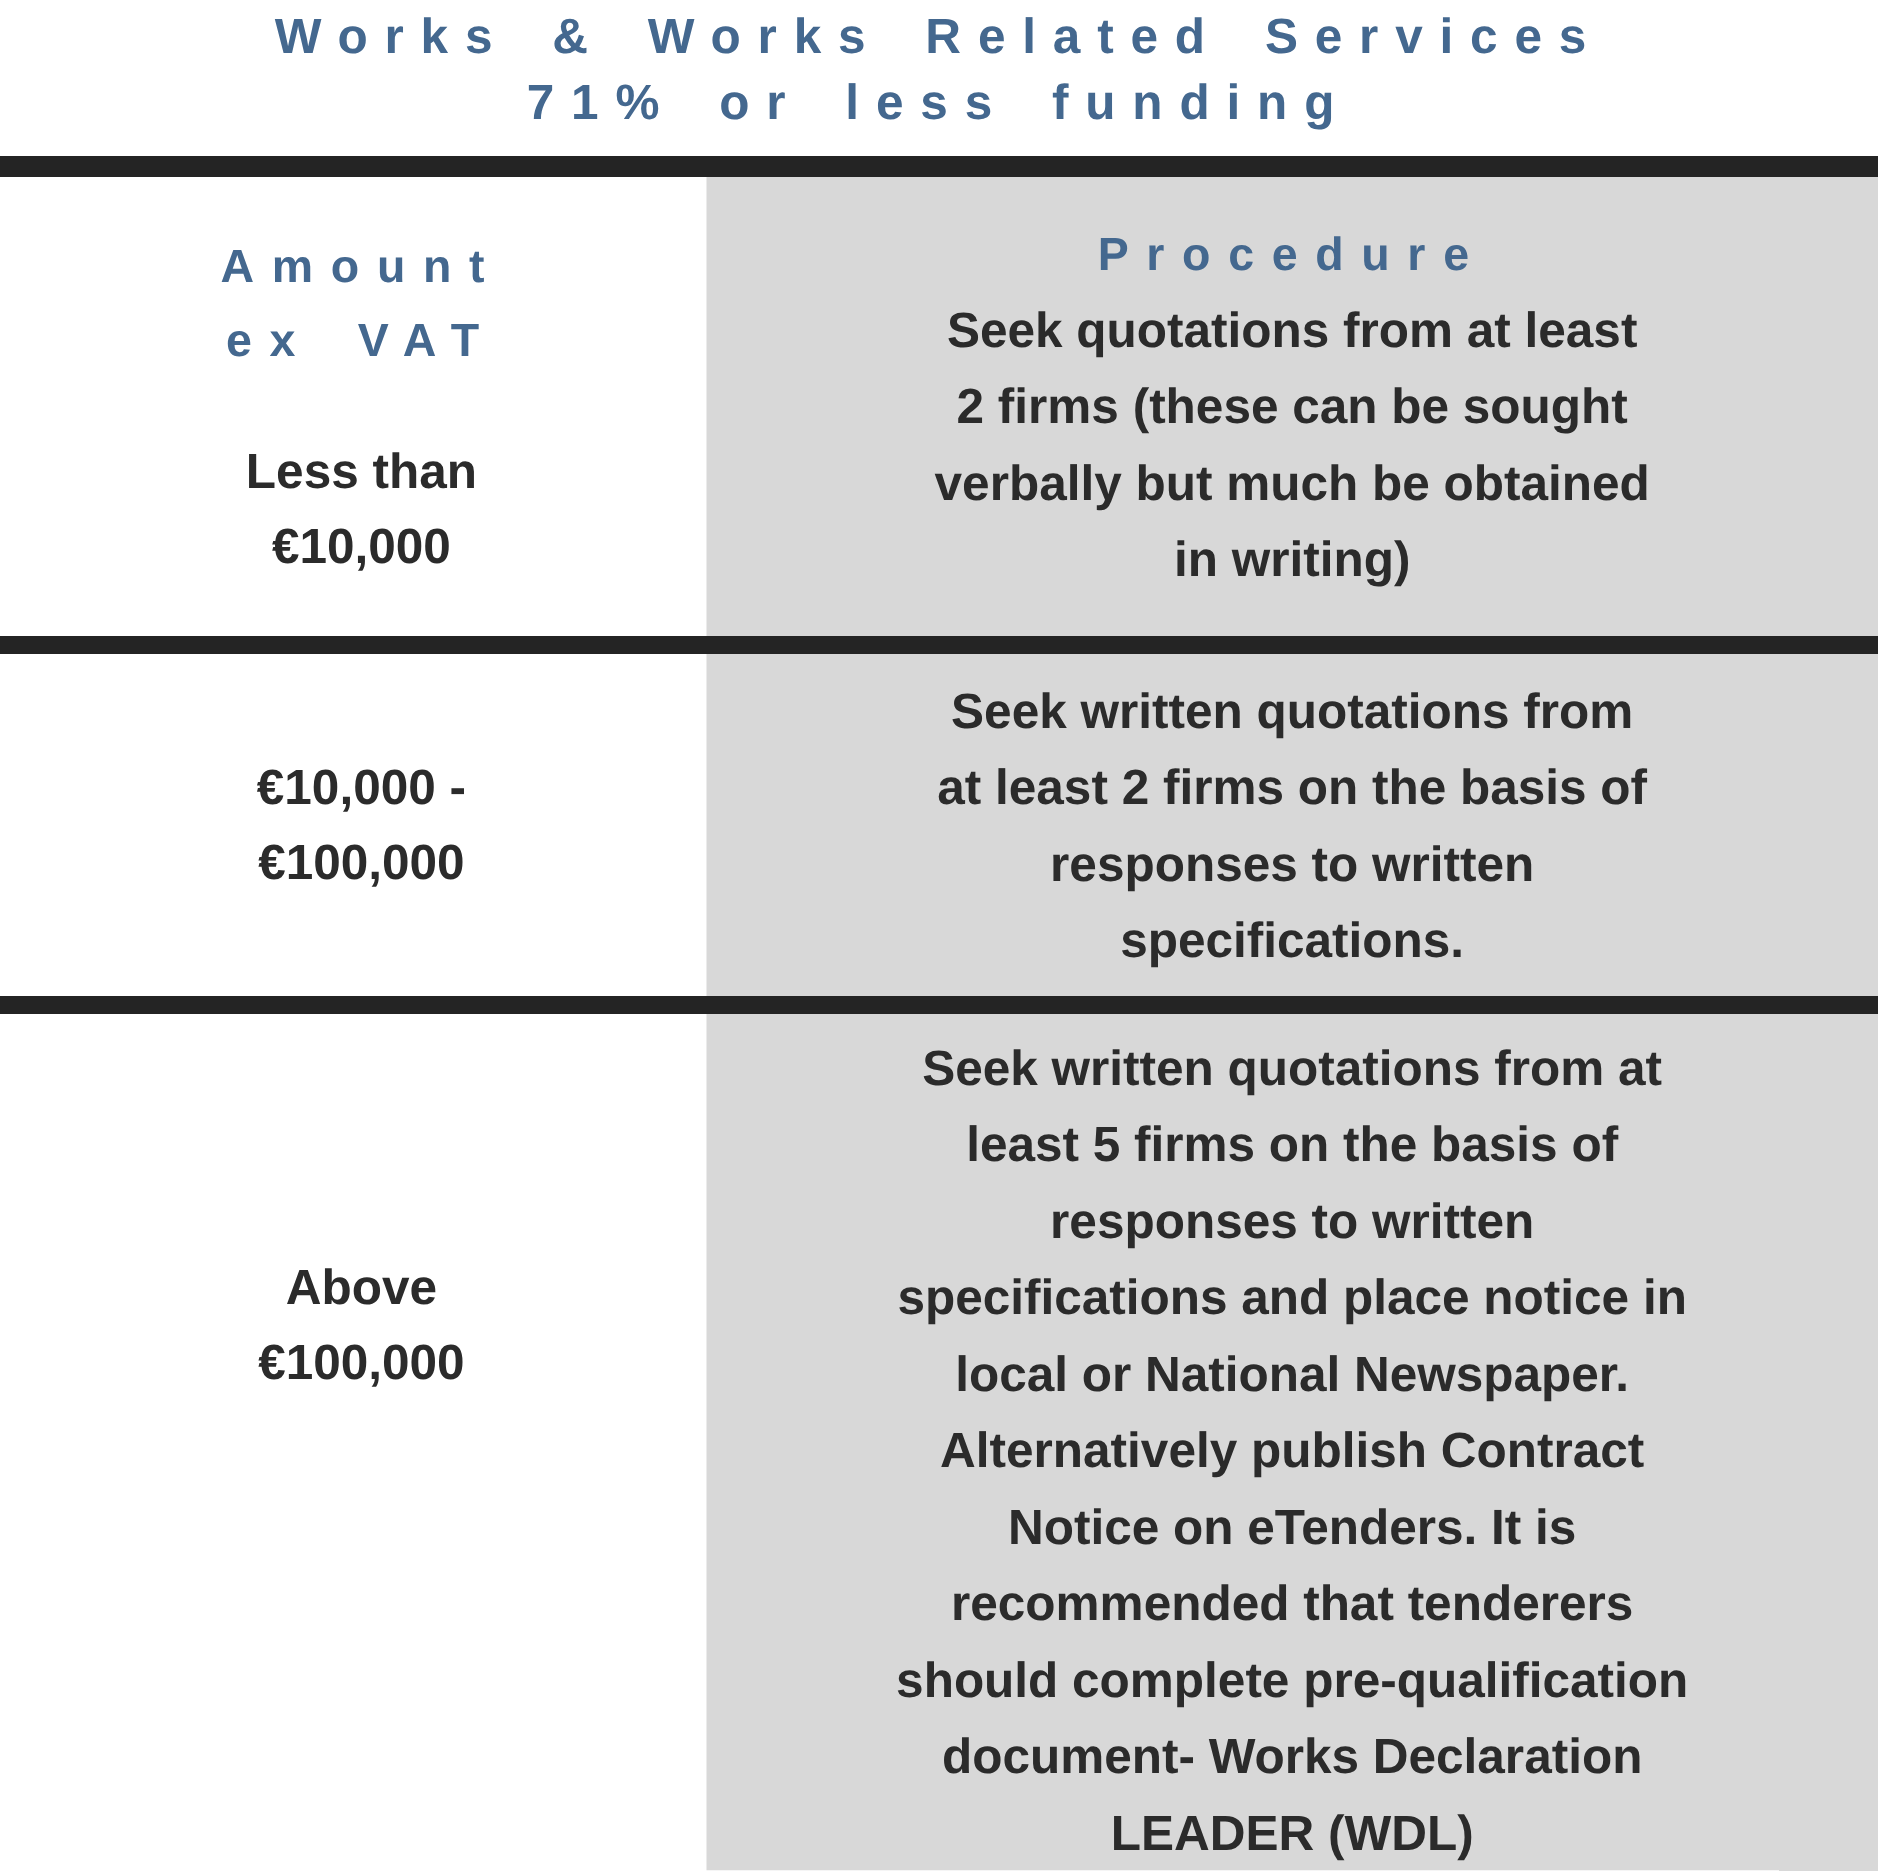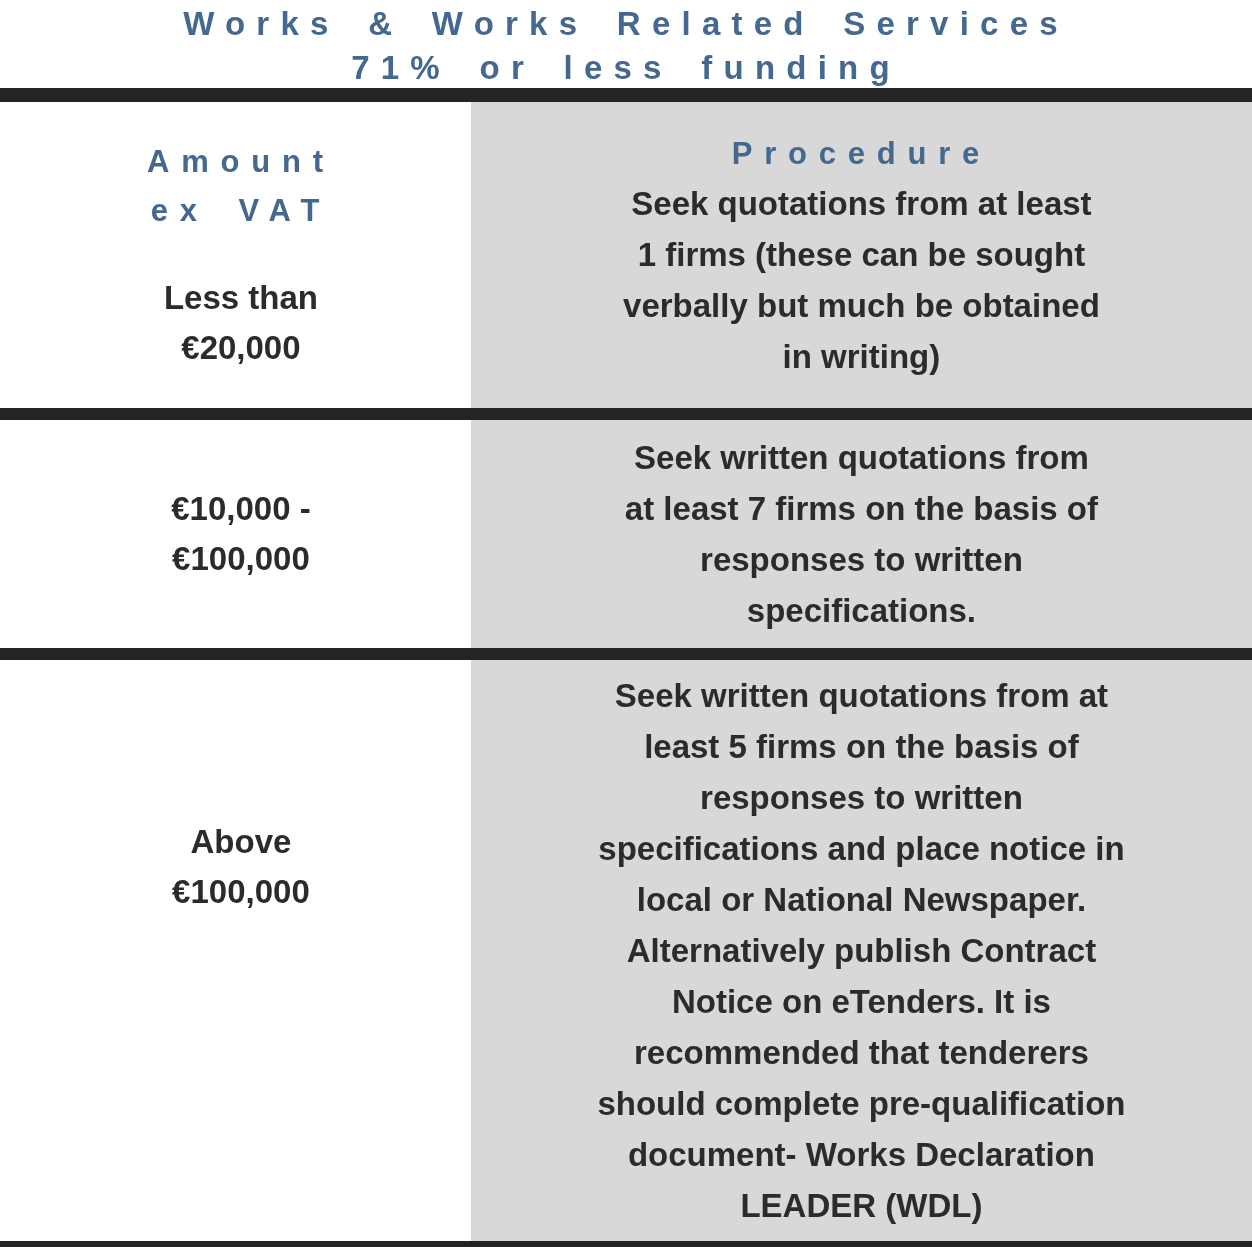--- a/index.html
+++ b/index.html
@@ -10,21 +10,21 @@
   }
   .page {
     position: relative;
     width: 1252px;
     height: 1247px;
     background: #ffffff;
     overflow: hidden;
   }
   
   .title-block {
-    height: 88px;
+    height: 104px;
     padding-top: 2px;
     box-sizing: border-box;
     text-align: center;
   }
   .title-line {
     color: #44688f;
     font-size: 33px;
     font-weight: bold;
     line-height: 44px;
     letter-spacing: 0.34em;
@@ -97,41 +97,41 @@
     <div class="title-line">71% or less funding</div>
   </div>
 
   <div class="bar bar-1"></div>
 
   <div class="t-row row-1">
     <div class="cell cell-amount">
       <div class="col-header">Amount
 ex VAT</div>
       <div class="amount-text">Less than
-€20,000</div>
+€10,000</div>
     </div>
     <div class="cell cell-procedure">
       <div class="col-header">Procedure</div>
       <div class="procedure-text">Seek quotations from at least
-1 firms (these can be sought
+2 firms (these can be sought
 verbally but much be obtained
 in writing)</div>
     </div>
   </div>
 
   <div class="bar bar-2"></div>
 
   <div class="t-row row-2">
     <div class="cell cell-amount">
       <div class="amount-text">€10,000 -
 €100,000</div>
     </div>
     <div class="cell cell-procedure">
       <div class="procedure-text">Seek written quotations from
-at least 7 firms on the basis of
+at least 2 firms on the basis of
 responses to written
 specifications.</div>
     </div>
   </div>
 
   <div class="bar bar-3"></div>
 
   <div class="t-row row-3">
     <div class="cell cell-amount">
       <div class="amount-text">Above

